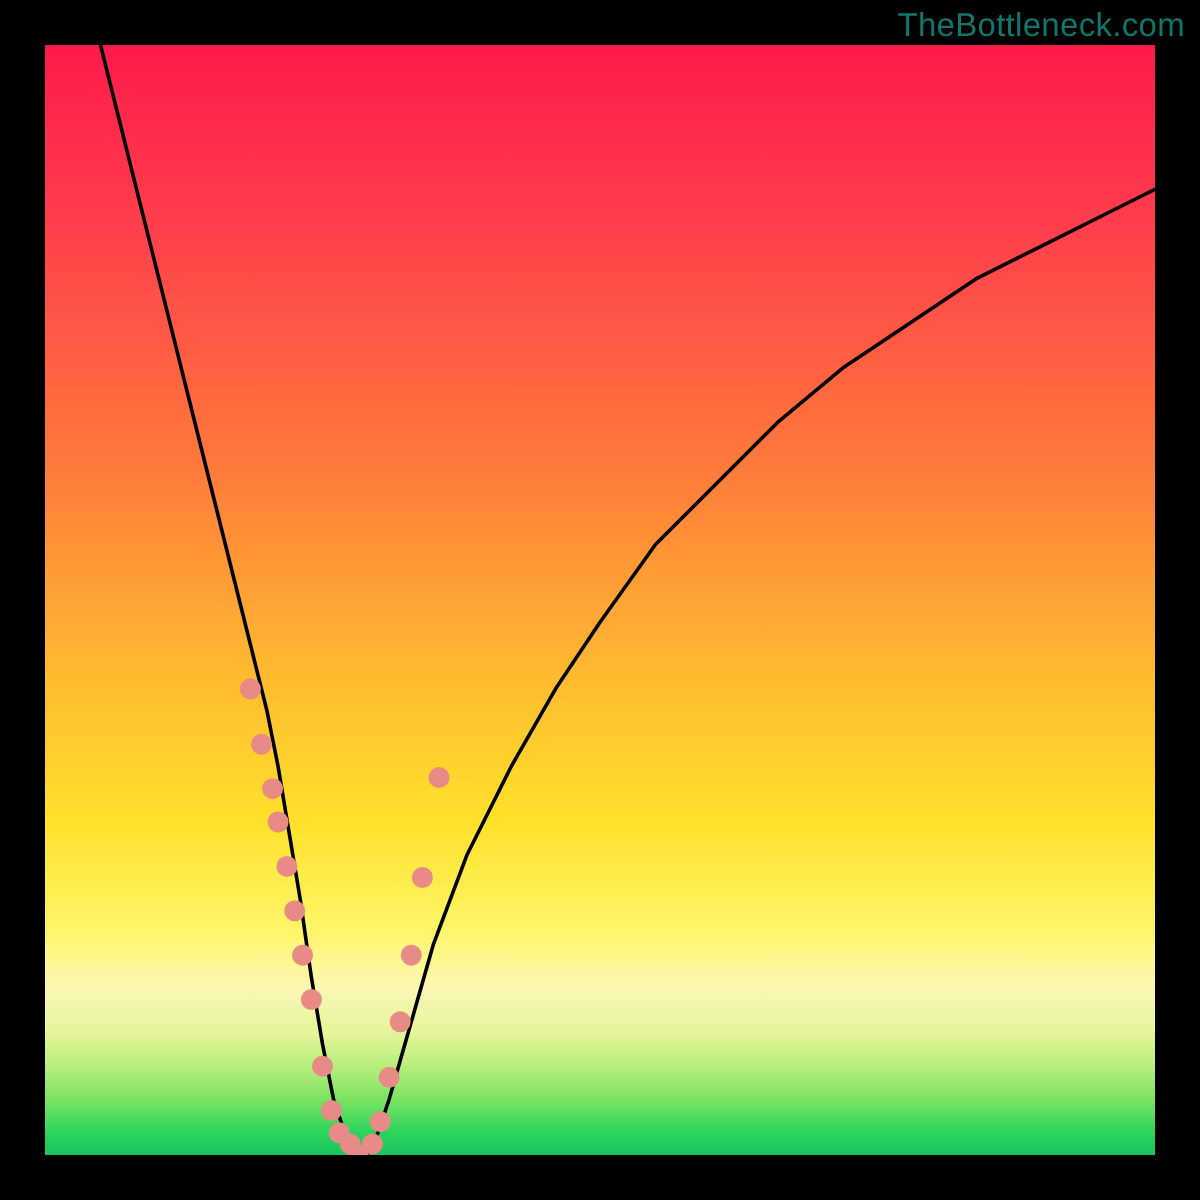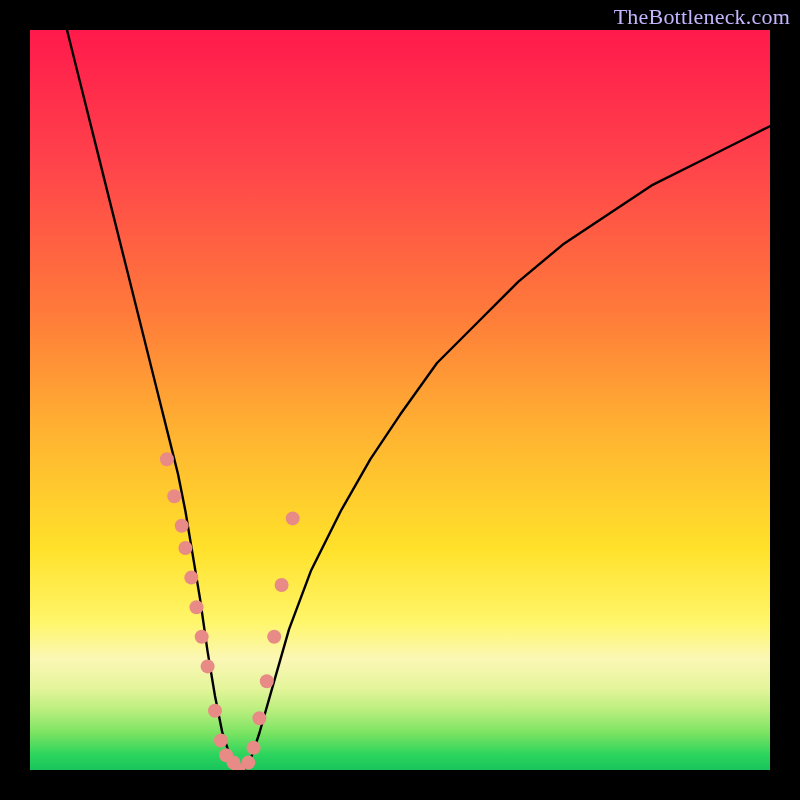--- a/index.html
+++ b/index.html
@@ -21,24 +21,24 @@
     left: 30px;
     top: 30px;
     width: 740px;
     height: 740px;
     overflow: hidden;
   }
   .watermark {
     position: absolute;
     top: 4px;
     right: 10px;
-    font-family: Liberation Serif, serif;
+    font-family: Liberation Sans, sans-serif;
     font-size: 22px;
     font-weight: 500;
-    color: #c4b5fd;
+    color: #0f766e;
     letter-spacing: 0.2px;
   }
   svg { display: block; }
 </style>
 </head>
 <body>
 
 <div class="frame">
   <div class="plot-area">
     <svg id="chart-svg" width="740" height="740" viewBox="0 0 740 740">

